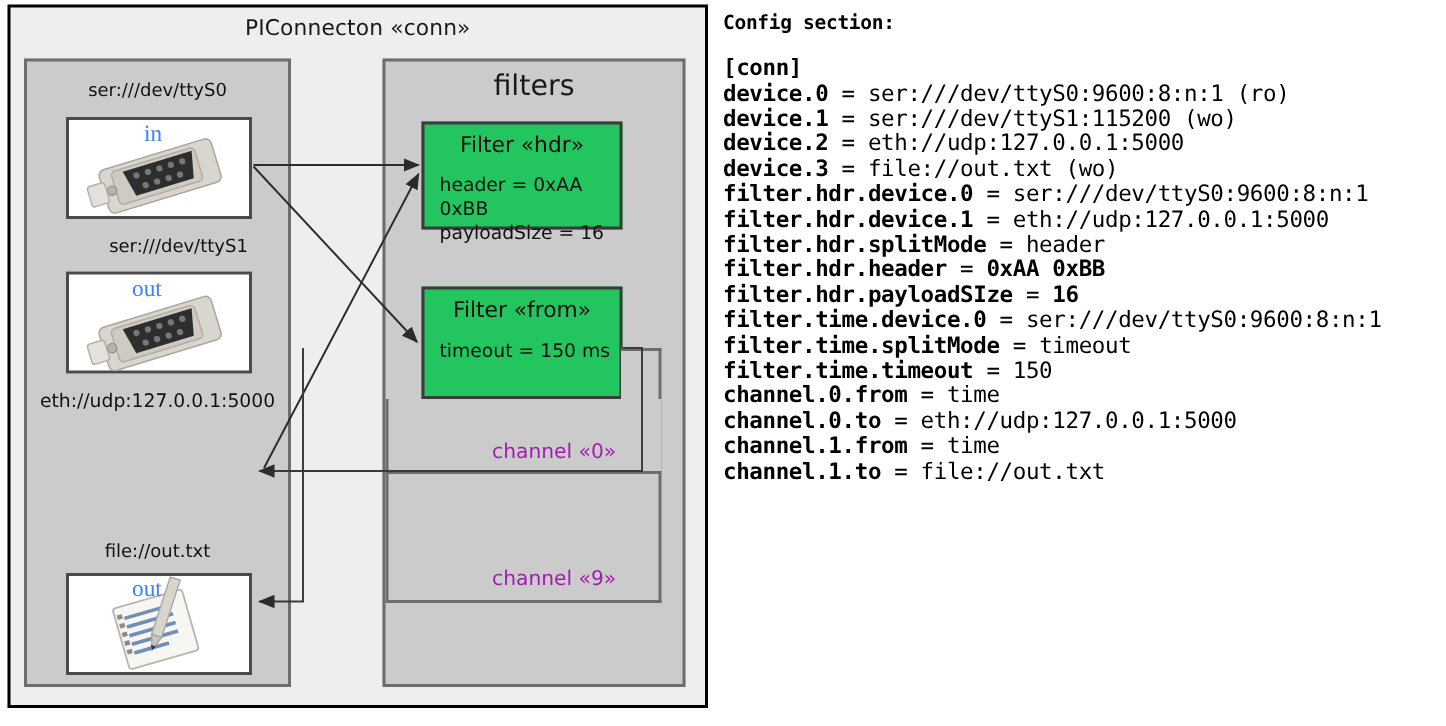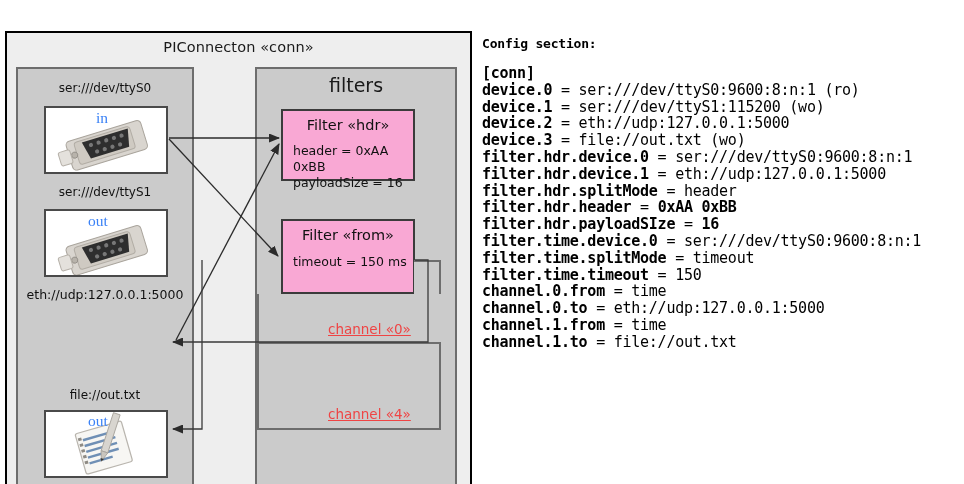--- a/index.html
+++ b/index.html
@@ -1,18 +1,18 @@
 <!DOCTYPE html>
 <html><head>
 <meta charset="utf-8">
 <style>
   html,body{margin:0;padding:0;background:#ffffff;}
   body{width:964px;height:484px;font-family:"DejaVu Sans",sans-serif;overflow:hidden;position:relative;}
 
-  .stage{position:absolute;left:0;top:0;width:964px;height:407px;margin-top:28px;}
+  .stage{position:absolute;left:0;top:0;width:964px;height:407px;}
 
   
   .outer{
     position:absolute;left:5px;top:3px;width:467px;height:469px;
     background:#eeeeee;border:2px solid #000000;box-sizing:border-box;
   }
   .outer-title{
     position:absolute;left:0;top:6px;width:100%;text-align:center;
     font-size:14.5px;color:#1a1a1a;letter-spacing:.1px;
   }
@@ -37,38 +37,38 @@
   .dev-box{
     position:absolute;background:#ffffff;border:2px solid #4a4a4a;
     box-sizing:border-box;overflow:hidden;
   }
   .dev-box .dev-mode{
     position:absolute;font-size:15.5px;color:#3b82f6;z-index:3;white-space:nowrap;font-family:Liberation Serif, serif;
   }
 
   
   .filter-box{
-    position:absolute;background:#f9a8d4;border:2px solid #3b3b3b;
+    position:absolute;background:#22c55e;border:2px solid #3b3b3b;
     box-sizing:border-box;
   }
   .filter-title{
     position:absolute;left:0;top:6px;width:100%;text-align:center;
     font-size:14.5px;color:#111;
   }
   .filter-attrs{
     position:absolute;left:10px;font-size:12.5px;color:#111;line-height:16px;
   }
 
   
   .chan{
     position:absolute;background:#cbcbcb;border:2px solid #6d6d6d;
     box-sizing:border-box;
   }
   .chan-label{
-    position:absolute;font-size:13.5px;color:#ef4444;white-space:nowrap;text-decoration:underline;
+    position:absolute;font-size:13.5px;color:#a21caf;white-space:nowrap;
   }
 
   
   .ovl{position:absolute;left:0;top:0;width:964px;height:484px;pointer-events:none;}
 
   
   .cfg{
     position:absolute;left:482px;top:8px;width:478px;
   }
   .cfg-head{
@@ -110,21 +110,21 @@
         <circle cx="50" cy="40" r="2.1" fill="#777"></circle>
           <circle cx="58" cy="40" r="2.1" fill="#777"></circle>
         <circle cx="66" cy="40" r="2.1" fill="#777"></circle>
           <circle cx="74" cy="40" r="2.1" fill="#777"></circle>
         <circle cx="27.5" cy="37" r="3.1" fill="#b8b3ab" stroke="#8e8a83" stroke-width=".8"></circle>
         <rect x="12" y="30" width="12" height="14" rx="2" fill="#e4e1dc" stroke="#b5b0a8" stroke-width="1"></rect>
       </g>
     </svg>
   </div>
 
-  <div class="dev-label" style="left:26px;top:157px;width:158px;text-align:center;">ser:///dev/ttyS1</div>
+  <div class="dev-label" style="left:40px;top:157px;width:158px;text-align:center;">ser:///dev/ttyS1</div>
   <div class="dev-box" style="left:44px;top:181px;width:124px;height:68px;">
     <span class="dev-mode" style="left:42px;top:1px;">out</span>
     <svg width="120" height="64" viewBox="0 0 120 64">
       <g transform="rotate(-17 62 40)">
         <rect x="22" y="24" width="78" height="30" rx="4" fill="#d9d5cf" stroke="#a9a49c" stroke-width="1"></rect>
         <rect x="30" y="27" width="58" height="23" rx="3" fill="#cfcac2" stroke="#b2ada5" stroke-width="1"></rect>
         <path d="M38 29 L86 29 L82 47 L42 47 Z" fill="#2e2e2e"></path>
         <circle cx="46" cy="34" r="2.1" fill="#777"></circle>
           <circle cx="54" cy="34" r="2.1" fill="#777"></circle>
         <circle cx="62" cy="34" r="2.1" fill="#777"></circle>
@@ -188,21 +188,21 @@
     <div class="filter-attrs" style="top:33px;">
       <div>timeout = 150 ms</div>
     </div>
   </div>
 
   <div class="chan" style="left:414px;top:232px;width:27px;height:84px;border-left:none;"></div>
   <div class="chan" style="left:257px;top:266px;width:184px;height:50px;border-top:none;border-right:none;"></div>
   <div class="chan-label" style="left:328px;top:293px;">channel «0»</div>
 
   <div class="chan" style="left:257px;top:316px;width:184px;height:86px;border-top:none;"></div>
-  <div class="chan-label" style="left:328px;top:378px;">channel «4»</div>
+  <div class="chan-label" style="left:328px;top:378px;">channel «9»</div>
 
   <svg class="ovl">
     <defs>
       <marker id="ah" markerWidth="11" markerHeight="9" refX="10" refY="4.5" orient="auto" markerUnits="userSpaceOnUse">
         <path d="M0,0 L11,4.5 L0,9 z" fill="#2b2b2b"></path>
       </marker>
     </defs>
 
     <path d="M169,110 L279,110" stroke="#2b2b2b" stroke-width="1.3" fill="none" marker-end="url(#ah)"></path>
 

